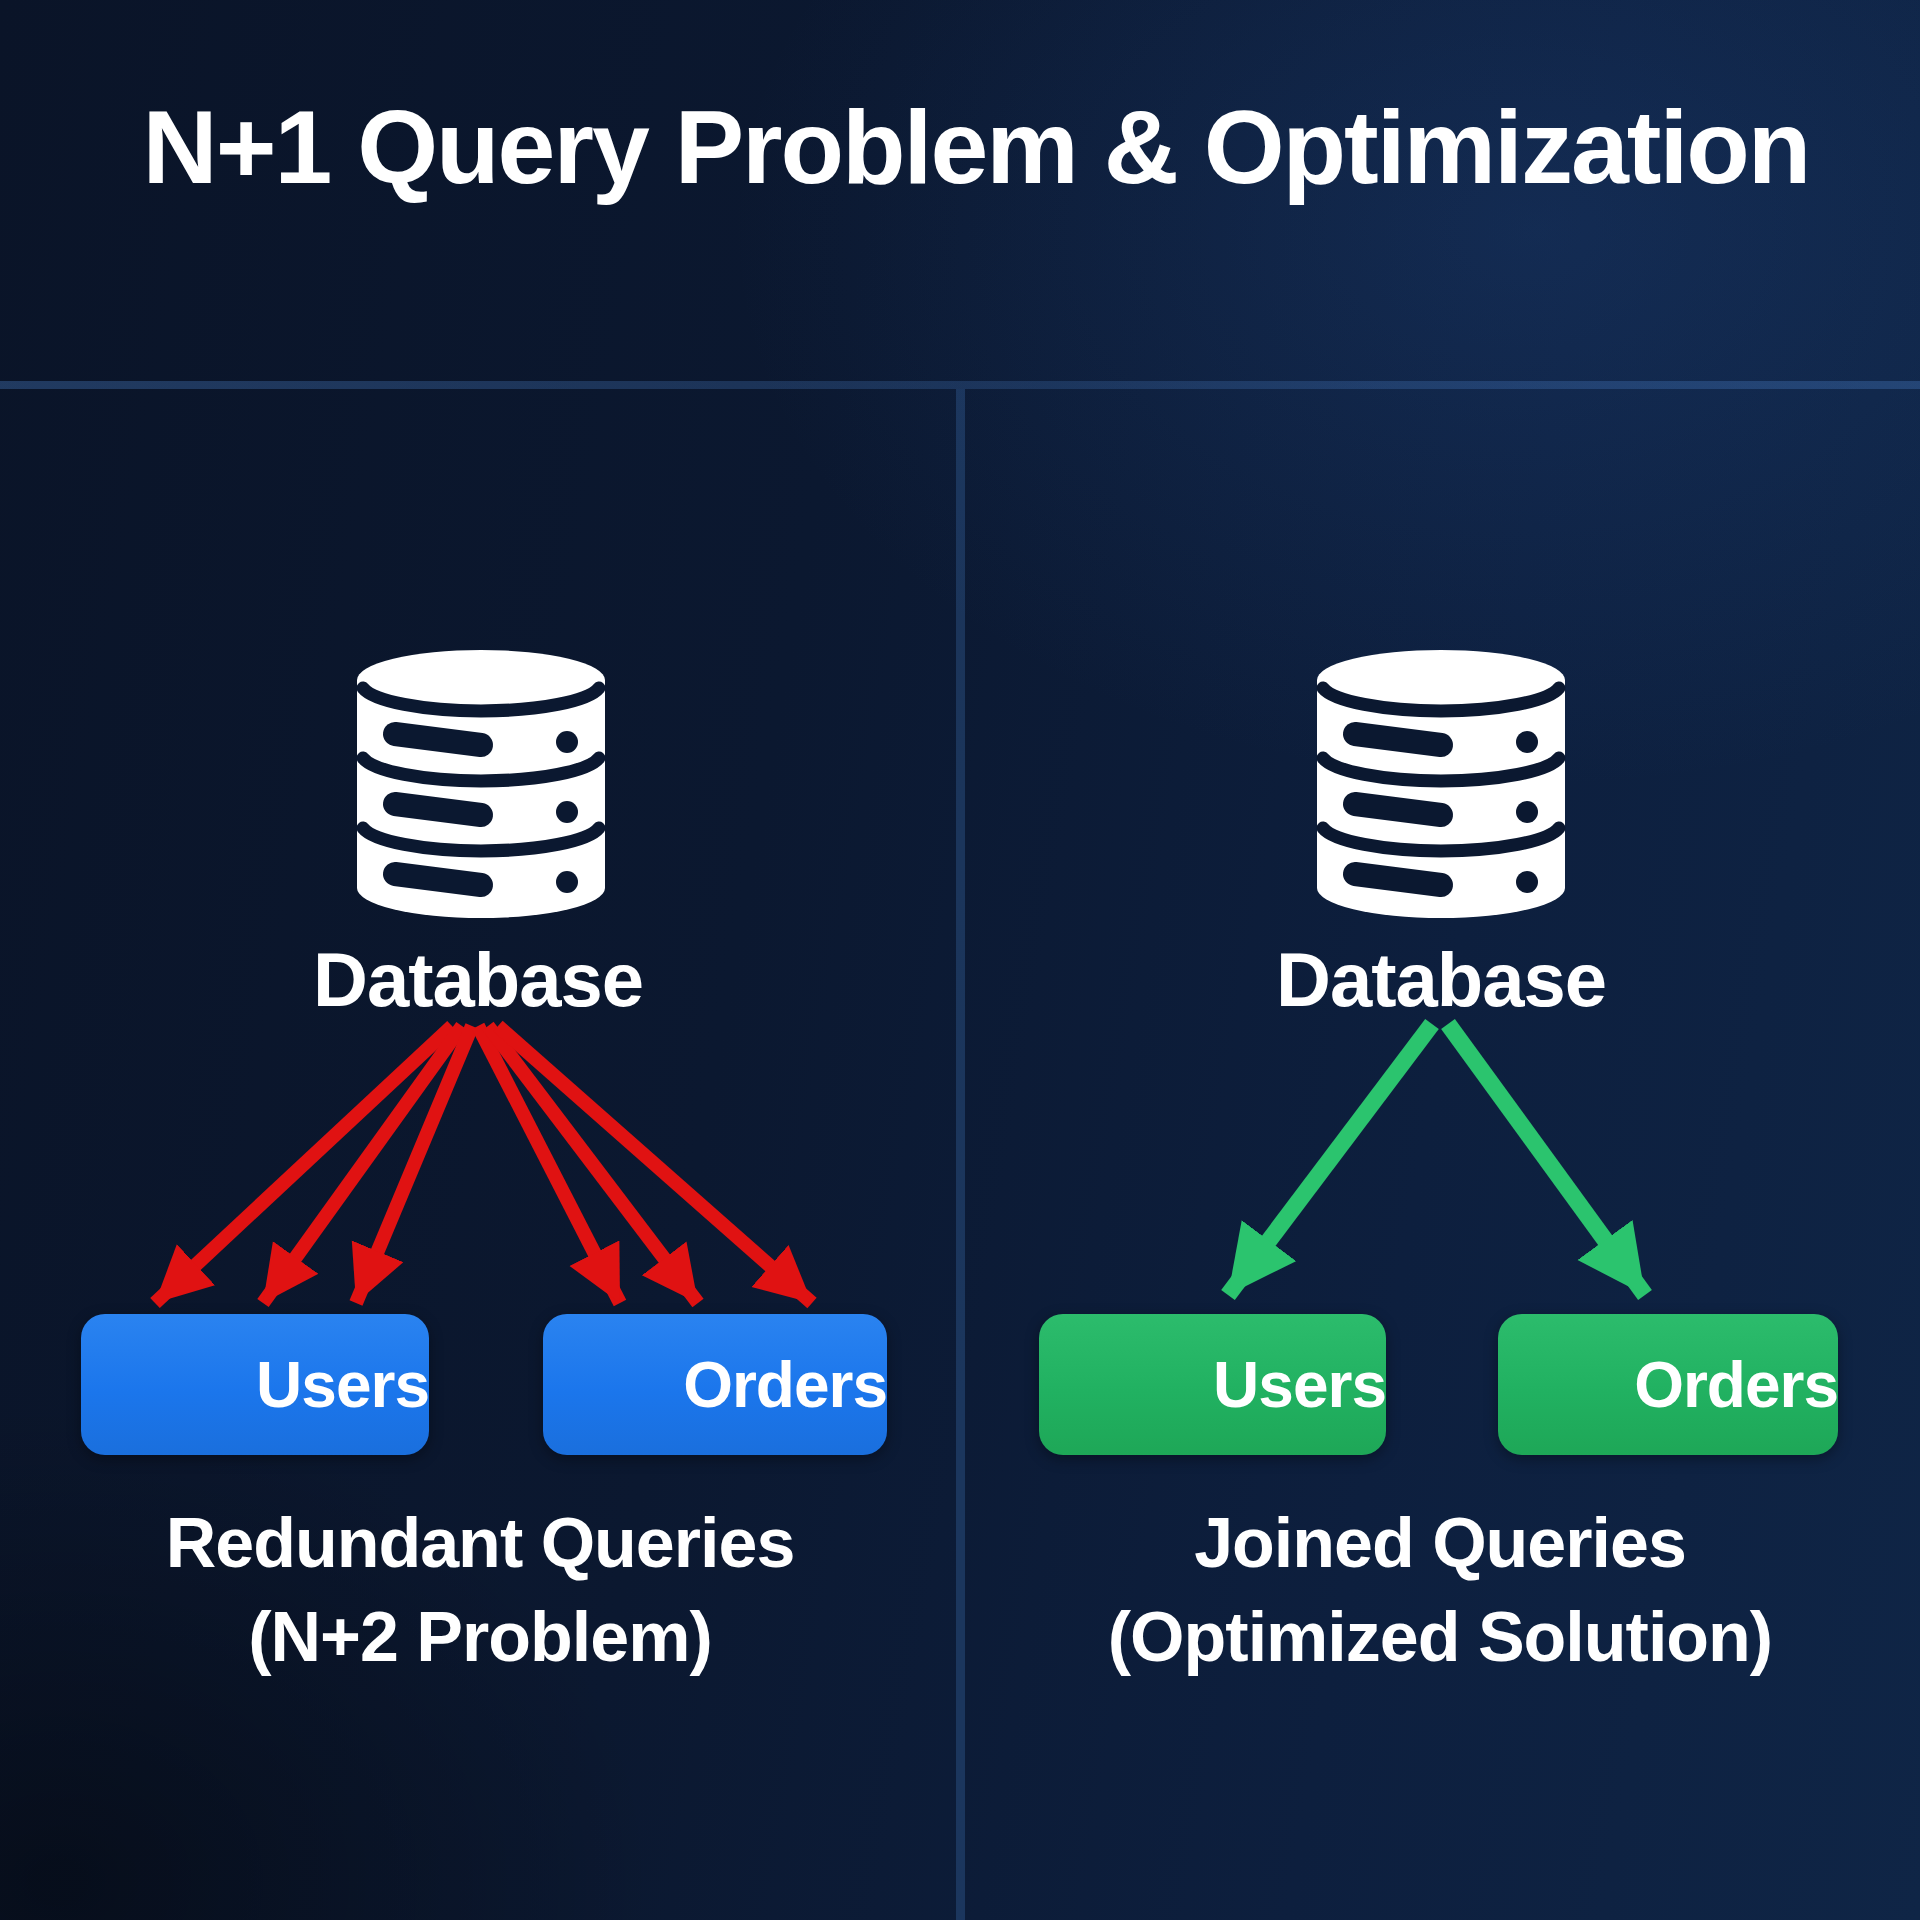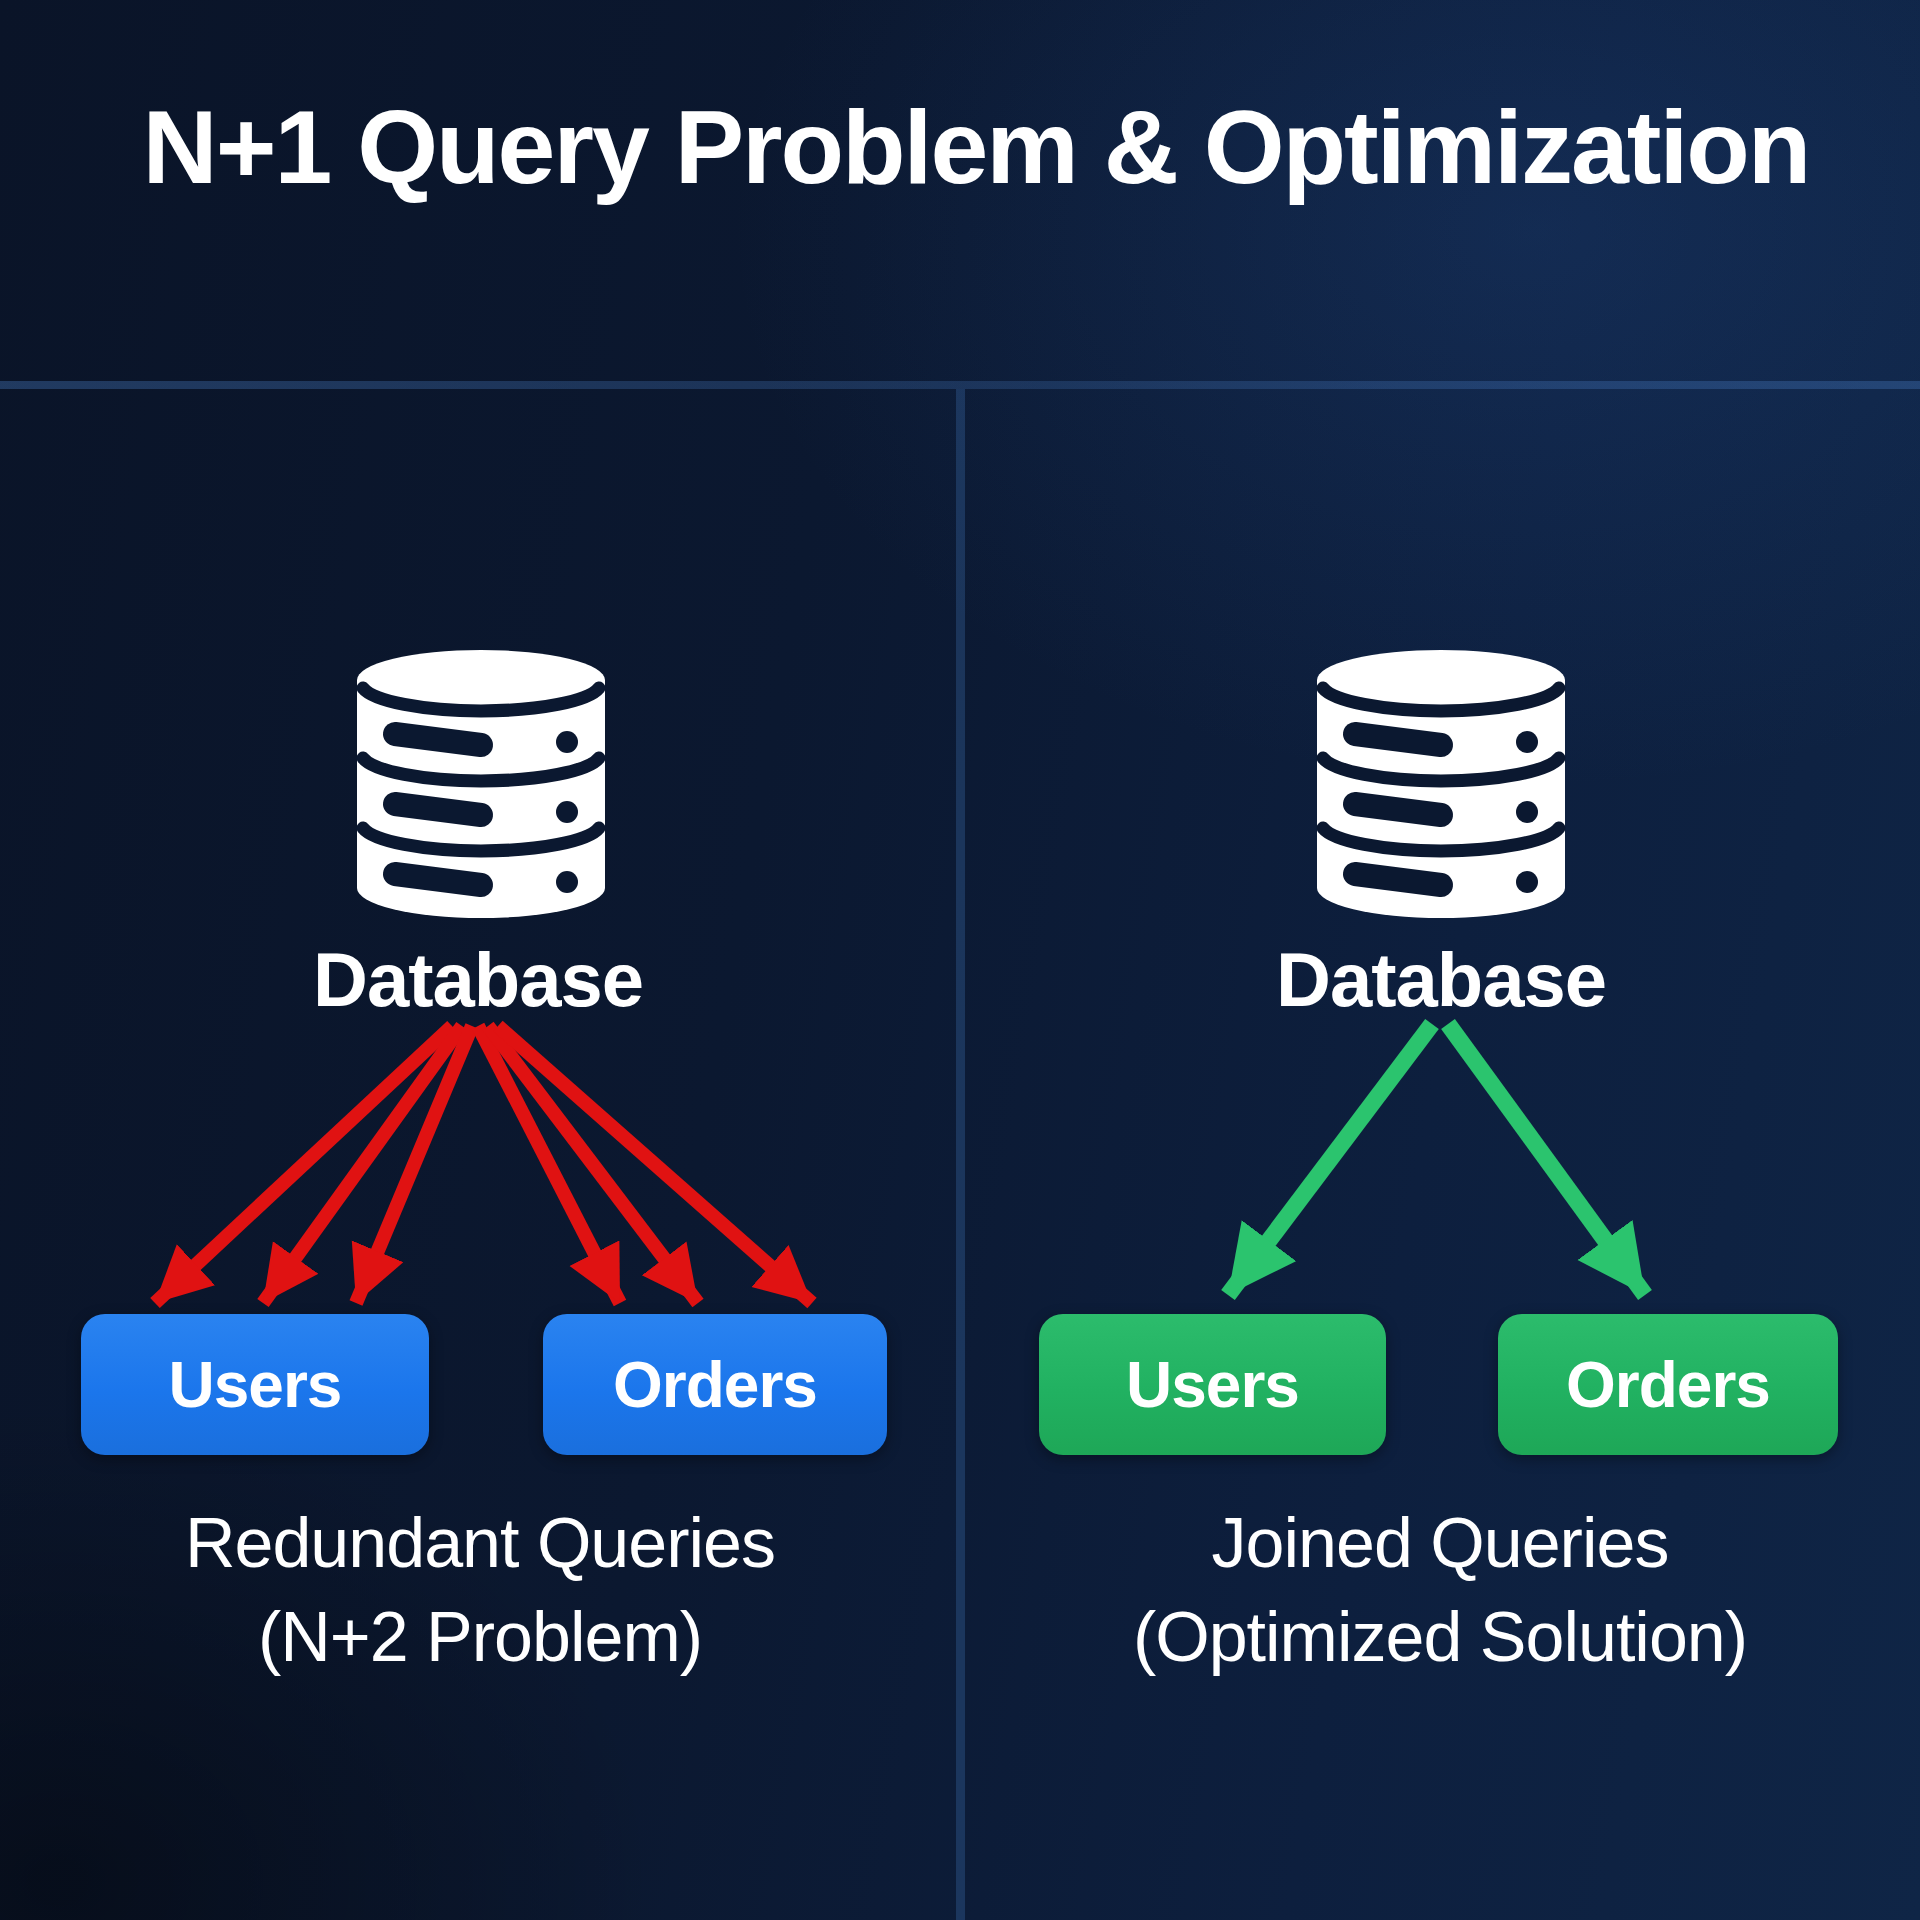--- a/index.html
+++ b/index.html
@@ -23,31 +23,31 @@
   .db-icon{position:absolute;width:252px;height:272px;top:648px;}
   .db-icon.left{left:355px;} .db-icon.right{left:1315px;}
   .db-label{position:absolute;top:936px;width:800px;text-align:center;color:#fff;
     font-size:76px;font-weight:800;letter-spacing:-1px;}
   .db-label.left{left:78px;} .db-label.right{left:1041px;}
   .arrows{position:absolute;left:0;top:0;width:1920px;height:1920px;pointer-events:none;}
   .arrow-red{stroke:var(--red,#e01212);stroke-width:14;fill:none;}
   .arrow-green{stroke:var(--green,#2bc46e);stroke-width:17;fill:none;}
   #mr path{fill:var(--red,#e01212);} #mg path{fill:var(--green,#2bc46e);}
   .box{position:absolute;top:1314px;height:141px;border-radius:24px;
-    display:flex;align-items:center;justify-content:center;
+    display:flex;align-items:center;justify-content:flex-end;
     color:#fff;font-size:64px;font-weight:800;letter-spacing:-1px;
     box-shadow:0 4px 14px rgba(0,0,0,0.35);}
   .box.blue{background:linear-gradient(180deg,#2a83f0 0%,var(--blue,#1b76ec) 55%,#1a6fdd 100%);}
   .box.green{background:linear-gradient(180deg,#2cbc6c 0%,var(--greenbox,#21b161) 55%,#1ea757 100%);}
   .box.users-l{left:81px;width:348px;}
   .box.orders-l{left:543px;width:344px;}
   .box.users-r{left:1039px;width:347px;}
   .box.orders-r{left:1498px;width:340px;}
   .caption{position:absolute;top:1496px;width:960px;text-align:center;color:#fff;
-    font-size:70px;font-weight:400;line-height:94px;letter-spacing:-1px;}
+    font-size:70px;font-weight:700;line-height:94px;letter-spacing:-1px;}
   .caption.left{left:0;} .caption.right{left:960px;}
   .icon-dark{fill:var(--icondark,#0b1830);}
   .icon-dark-stroke{stroke:var(--icondark,#0b1830);fill:none;}
 </style>
 </head>
 <body>
 
 <div class="canvas">
 
   <div class="title">N+1 Query Problem &amp; Optimization</div>

